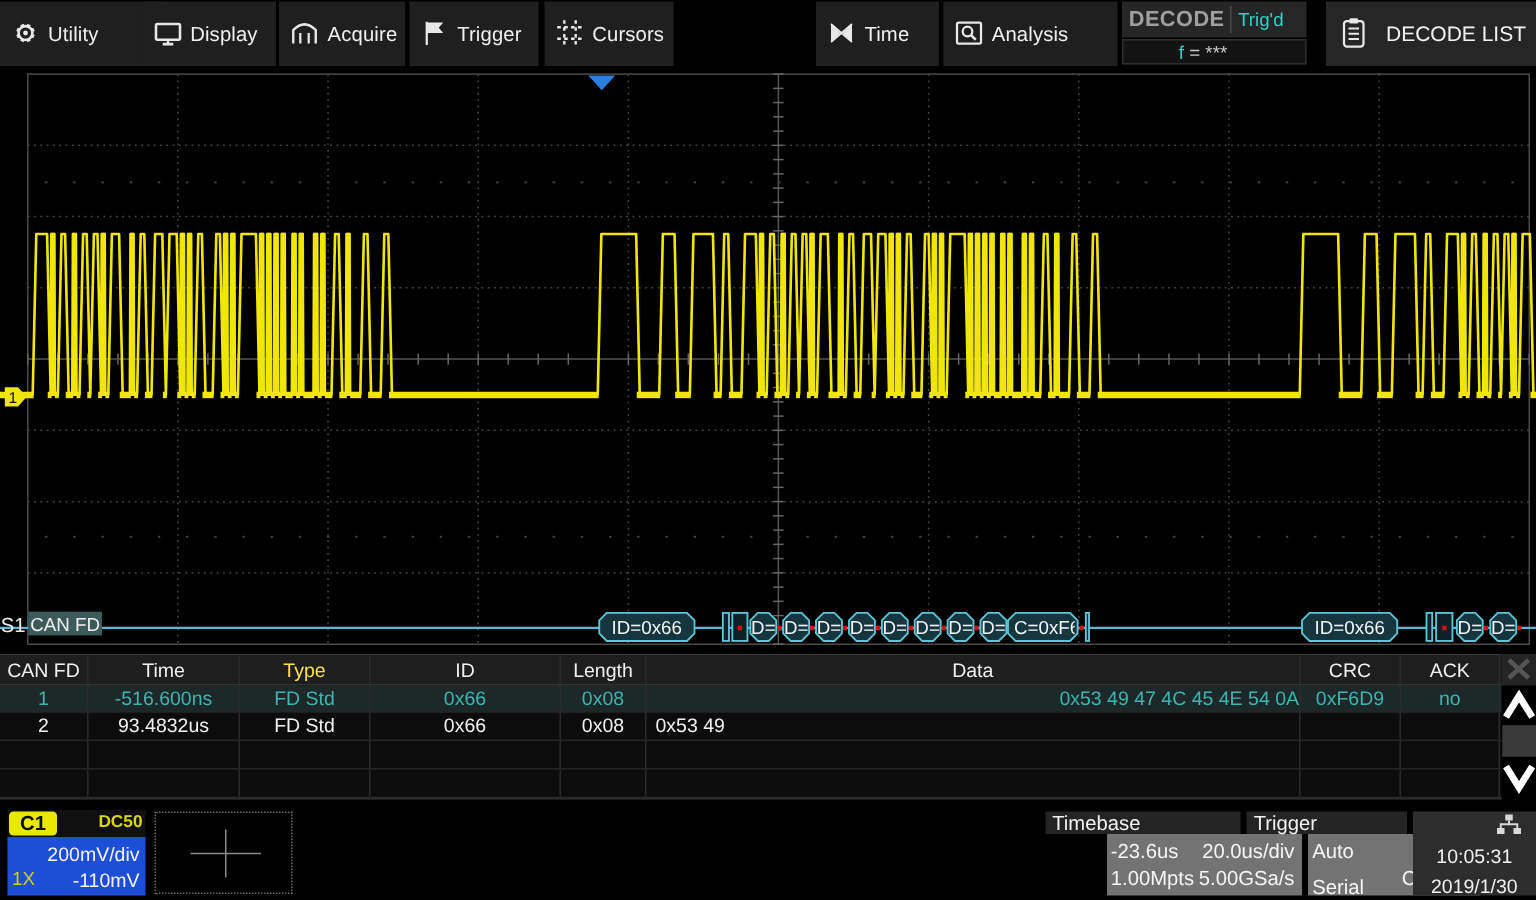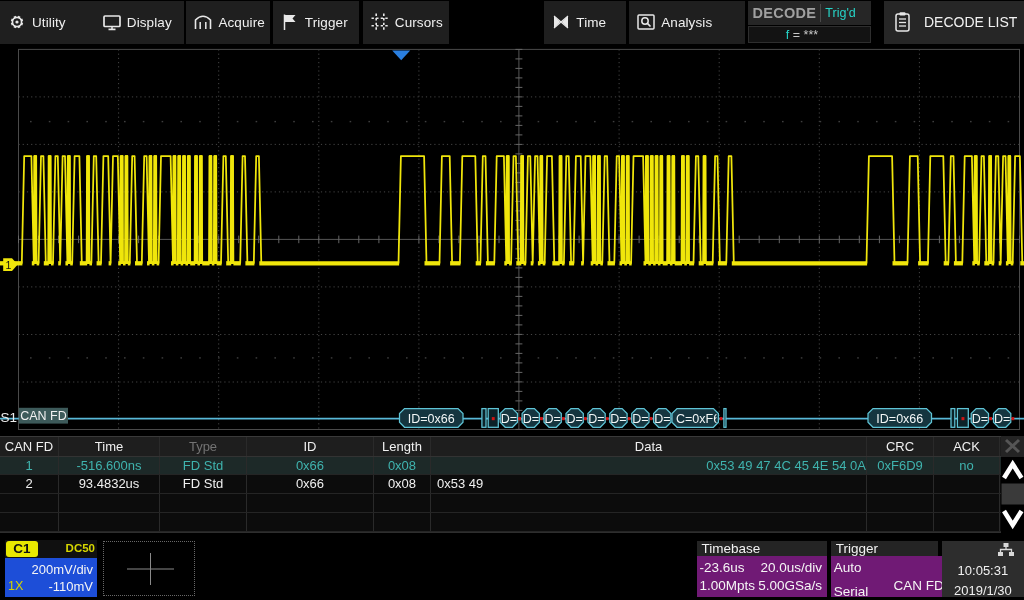--- a/index.html
+++ b/index.html
@@ -12,21 +12,21 @@
 #tbl{position:absolute;left:0;top:436px;width:1000.5px;background:#0c0c0c;border-top:1px solid #3a3a3a;border-bottom:1px solid #2e2e2e;}
 .trow{display:flex;height:18.9px;line-height:18.9px;font-size:13px;border-bottom:1px solid #252525;}
 .thead{background:#1e1e1e;height:19.6px;line-height:19.6px;border-bottom:1px solid #333;}
 .r1{background:#1d2928;}
 .cell{text-align:center;border-right:1px solid #2a2a2a;overflow:hidden;white-space:nowrap;}
 #c1box{position:absolute;left:5px;top:540px;width:92px;height:57.4px;background:#101010;}
 #c1tab{position:absolute;left:1px;top:1px;width:32px;height:16.2px;background:#e8e800;border-radius:3px;color:#101010;font-size:13.5px;font-weight:bold;text-align:center;line-height:16px;}
 #c1grey{position:absolute;left:0;top:17.8px;width:92px;height:39.6px;background:#1d4ed8;}
 #phbox{position:absolute;left:102.5px;top:540.8px;width:92.5px;height:55.4px;border:1px dotted #686868;}
 .hdrbox{position:absolute;background:#242424;color:#f2f2f2;font-size:13.5px;padding-left:5px;}
-.bodybox{position:absolute;background:#701a75;color:#f5f5f5;font-size:13.5px;}
+.bodybox{position:absolute;background:#737373;color:#f5f5f5;font-size:13.5px;margin-left:41px;}
 #dtbox{position:absolute;left:941.8px;top:540.8px;width:82.2px;height:56.6px;background:#2d2d2d;color:#f0f0f0;font-size:13px;text-align:center;}
 </style></head>
 <body>
 <div id="scr">
 <svg width="1024" height="600" viewBox="0 0 1024 600" style="position:absolute;top:0;left:0">
 <rect x="18.5" y="49.4" width="1001" height="380.1" fill="none" stroke="#4a4a4a" stroke-width="1"></rect>
       <line x1="118.6" y1="49.4" x2="118.6" y2="429.5" stroke="#454545" stroke-width="1" stroke-dasharray="1.2 3"></line>
       <line x1="218.7" y1="49.4" x2="218.7" y2="429.5" stroke="#454545" stroke-width="1" stroke-dasharray="1.2 3"></line>
       <line x1="318.8" y1="49.4" x2="318.8" y2="429.5" stroke="#454545" stroke-width="1" stroke-dasharray="1.2 3"></line>
       <line x1="418.9" y1="49.4" x2="418.9" y2="429.5" stroke="#454545" stroke-width="1" stroke-dasharray="1.2 3"></line>
@@ -516,21 +516,21 @@
           <line x1="5" y1="15" x2="12" y2="15" stroke-width="1.3"></line>
         </svg>
       </span>
       <span style="margin-left:13px;font-size:14px;color:#f2f2f2;white-space:nowrap;">DECODE LIST</span>
     </div>
 
 <div id="tbl">
       <div class="trow thead">
         <div class="cell" style="width:59px;color:#f0f0f0">CAN FD</div>
         <div class="cell" style="width:101px;color:#f0f0f0">Time</div>
-        <div class="cell" style="width:87px;color:#737373">Type</div>
+        <div class="cell" style="width:87px;color:#fde047">Type</div>
         <div class="cell" style="width:127px;color:#f0f0f0">ID</div>
         <div class="cell" style="width:57px;color:#f0f0f0">Length</div>
         <div class="cell" style="width:436px;color:#f0f0f0">Data</div>
         <div class="cell" style="width:67px;color:#f0f0f0">CRC</div>
         <div class="cell" style="width:66px;color:#f0f0f0">ACK</div>
       </div>
       <div class="trow r1">
         <div class="cell" style="width:59px;color:#3fb3ae">1</div>
         <div class="cell" style="width:101px;color:#3fb3ae">-516.600ns</div>
         <div class="cell" style="width:87px;color:#3fb3ae">FD Std</div>

